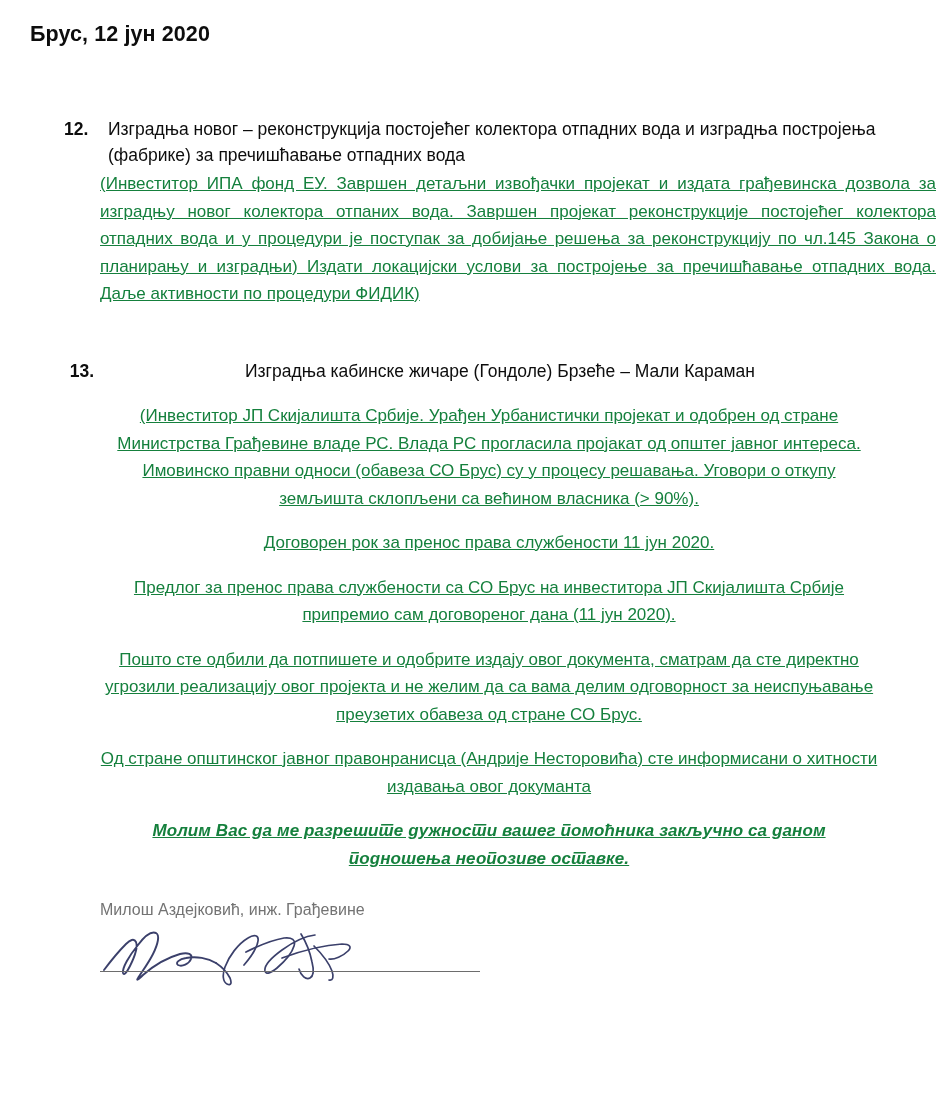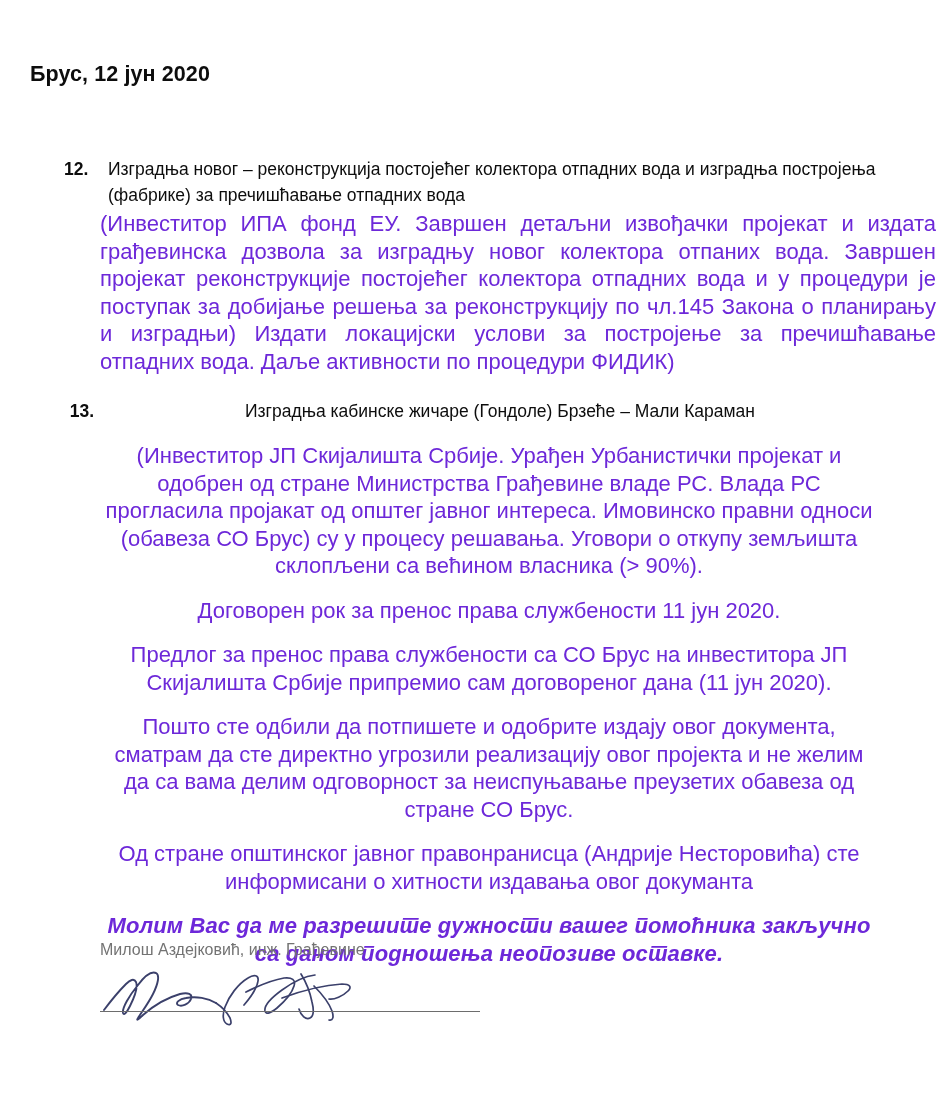--- a/index.html
+++ b/index.html
@@ -14,21 +14,20 @@
     position: relative;
     font-family: "Liberation Sans", "DejaVu Sans", sans-serif;
     color: #101010;
     overflow: hidden;
   }
 
   .page {
     position: absolute;
     inset: 0;
     background: #ffffff;
-    margin-top: 40px;
   }
 
   
   .doc-date {
     position: absolute;
     left: 30px;
     top: 22px;
     font-size: 21.5px;
     font-weight: 700;
     letter-spacing: 0.1px;
@@ -66,23 +65,24 @@
     padding-right: 46px;
   }
 
   .item-body {
     margin-left: 36px;
     padding-right: 2px;
   }
 
   p.para {
     margin: 0;
-    font-size: 22px;
+    font-size: 17px;
     line-height: 27.5px;
-    color: #6d28d9;
+    color: #15803d;
+    text-decoration: underline;
   }
   p.para + p.para { margin-top: 17px; }
 
   p.justify { text-align: justify; text-justify: inter-word; }
   p.closing {
     font-weight: 700;
     font-style: italic;
     letter-spacing: 0.1px;
   }
 

